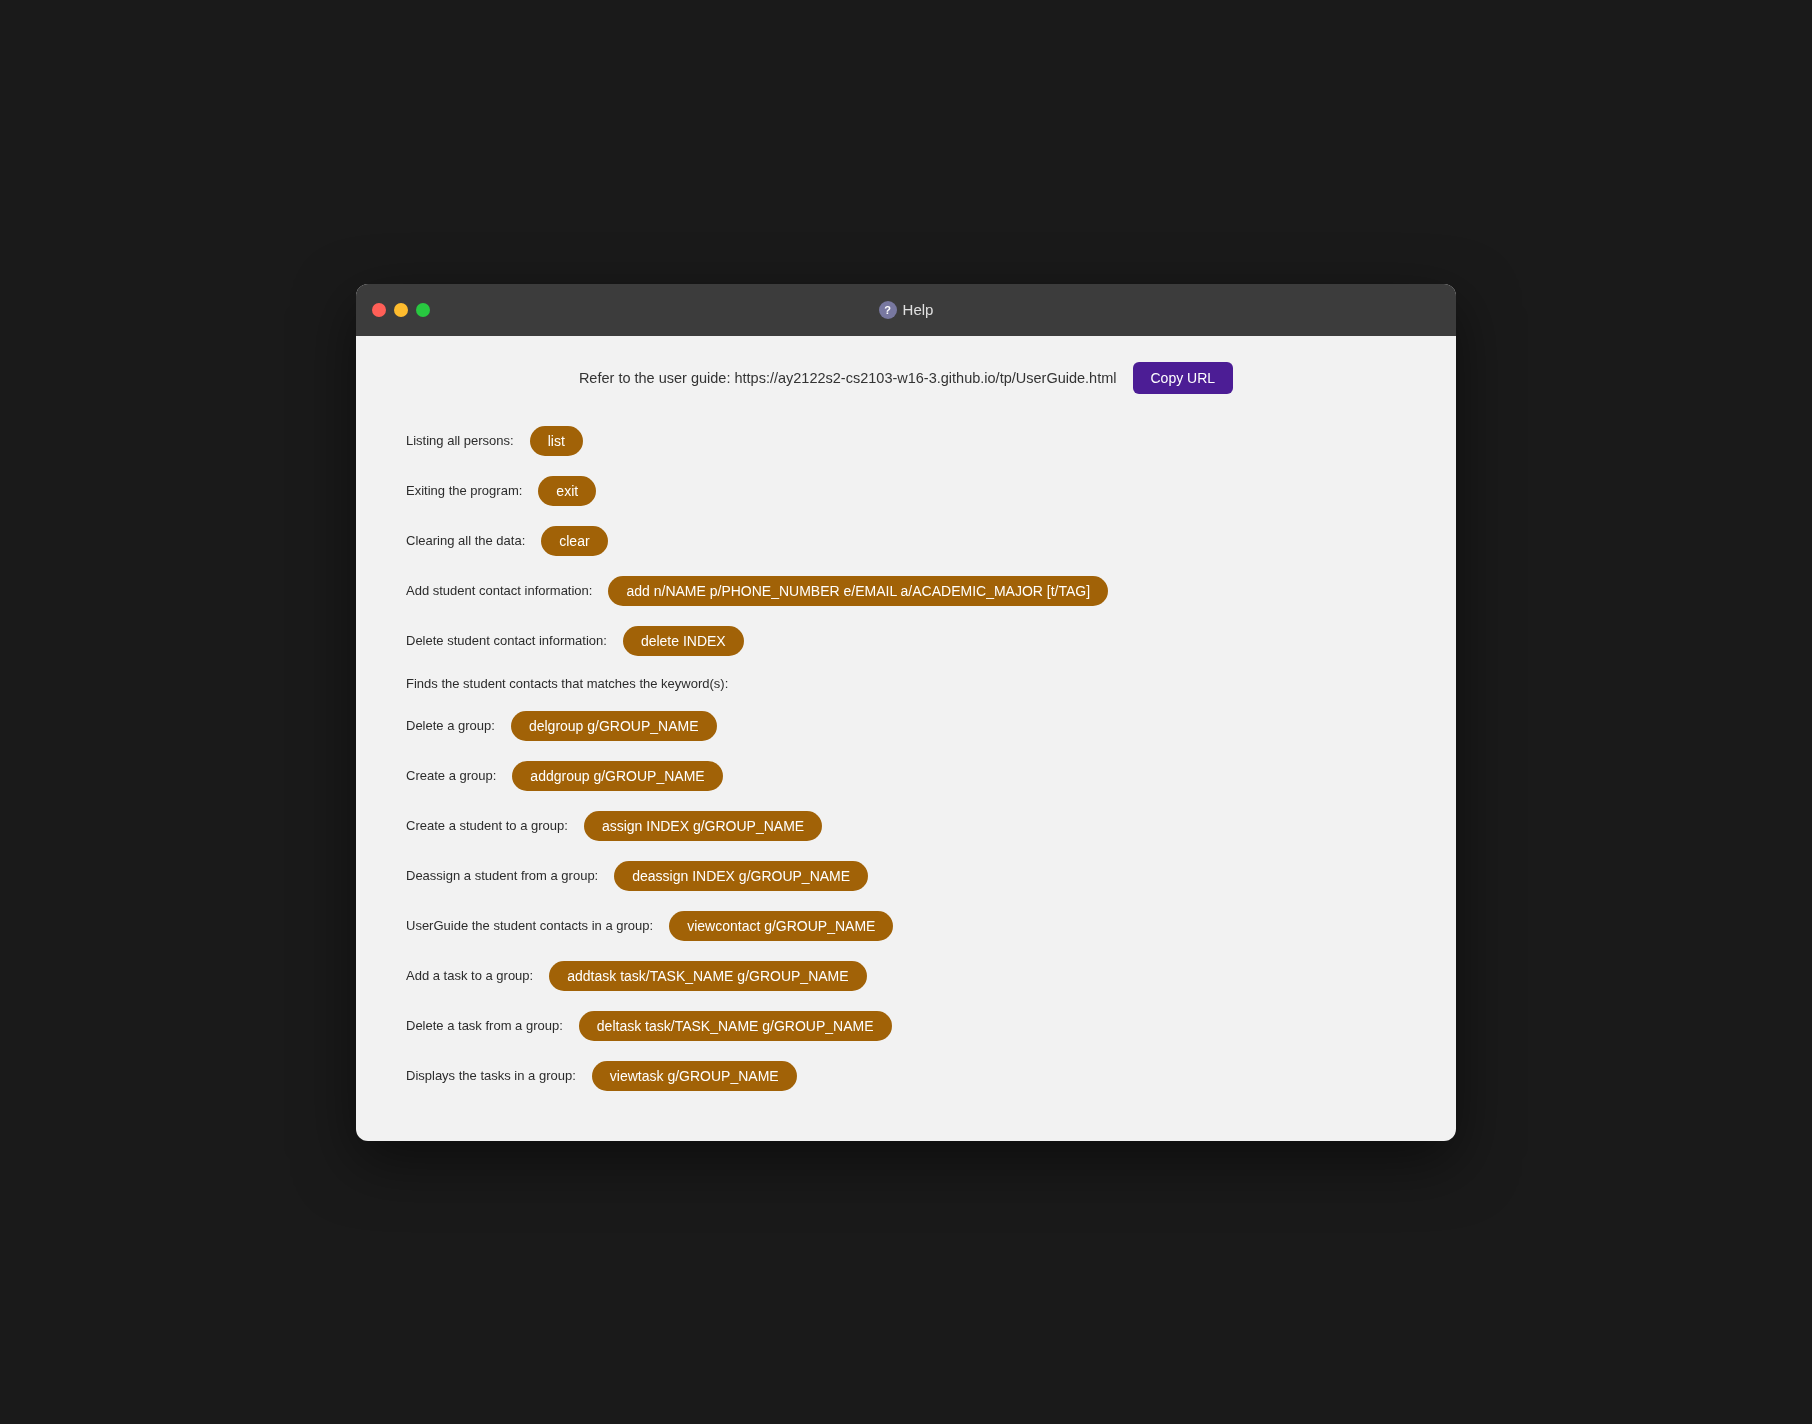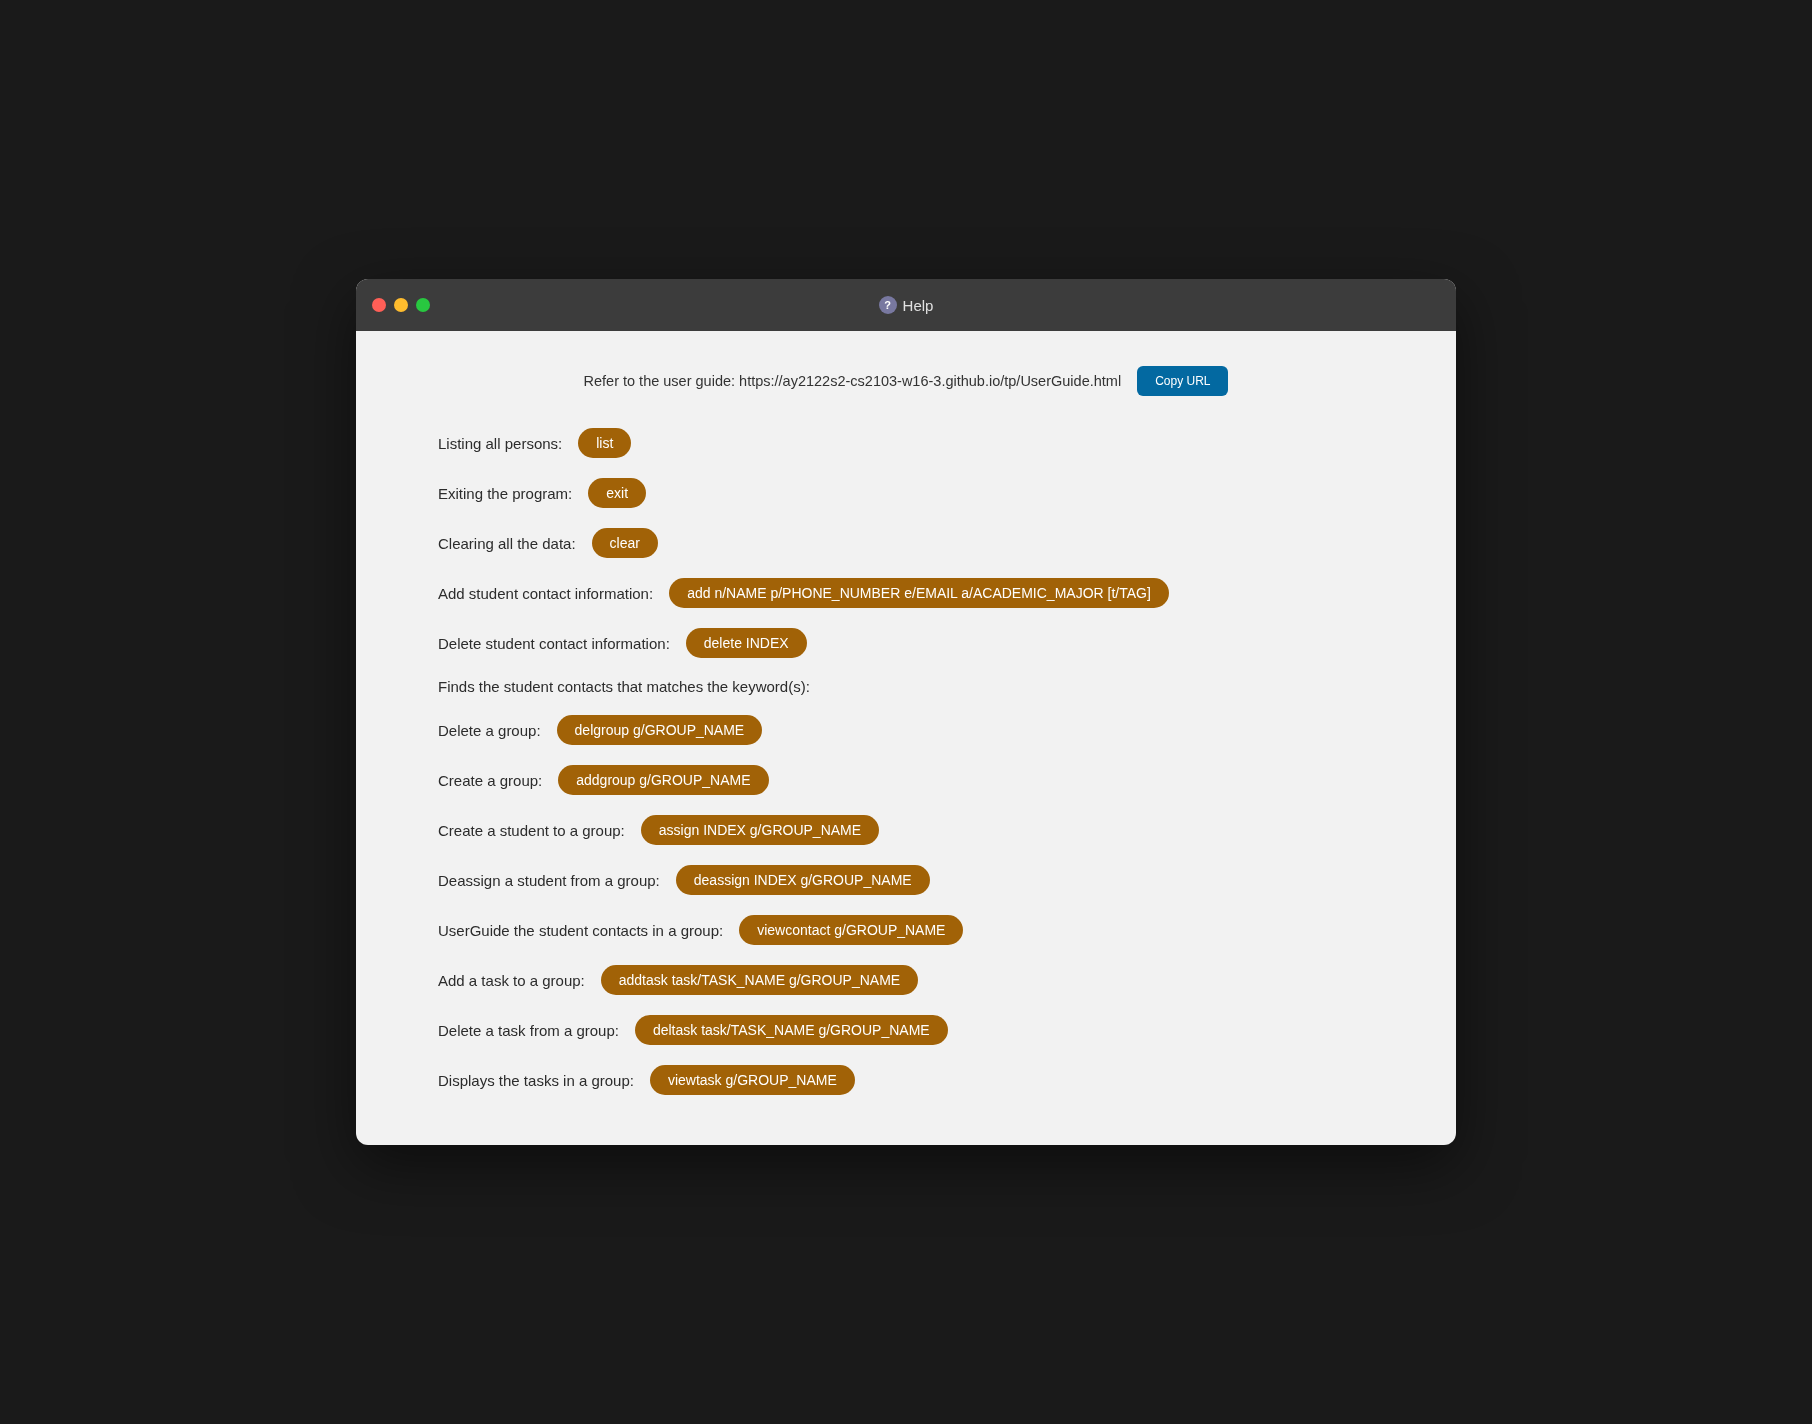--- a/index.html
+++ b/index.html
@@ -66,65 +66,64 @@
       border-radius: 50%;
       display: flex;
       align-items: center;
       justify-content: center;
       color: white;
       font-size: 11px;
       font-weight: bold;
     }
 
     .content {
-      padding: 35px 50px 50px 50px;
+      padding: 26px 50px 50px 50px;
     }
 
     .url-bar {
       display: flex;
       align-items: center;
       justify-content: center;
       gap: 16px;
       margin-bottom: 32px;
     }
 
     .url-text {
       font-size: 14.5px;
       color: #333;
     }
 
     .copy-url-btn {
-      background: #0369a1;
+      background: #4c1d95;
       color: white;
       border: none;
       border-radius: 6px;
       padding: 8px 18px;
-      font-size: 12px;
+      font-size: 14px;
       font-weight: 500;
       cursor: pointer;
     }
 
     .command-list {
       display: flex;
       flex-direction: column;
       gap: 20px;
     }
 
     .command-row {
       display: flex;
       align-items: center;
       gap: 16px;
     }
 
     .command-label {
-      font-size: 15px;
+      font-size: 13px;
       color: #2c2c2c;
       white-space: nowrap;
       min-width: 0;
-      margin-left: 32px;
     }
 
     .command-badge {
       background: #a16207;
       color: white;
       border-radius: 20px;
       padding: 7px 18px;
       font-size: 14px;
       font-weight: 400;
       white-space: nowrap;

